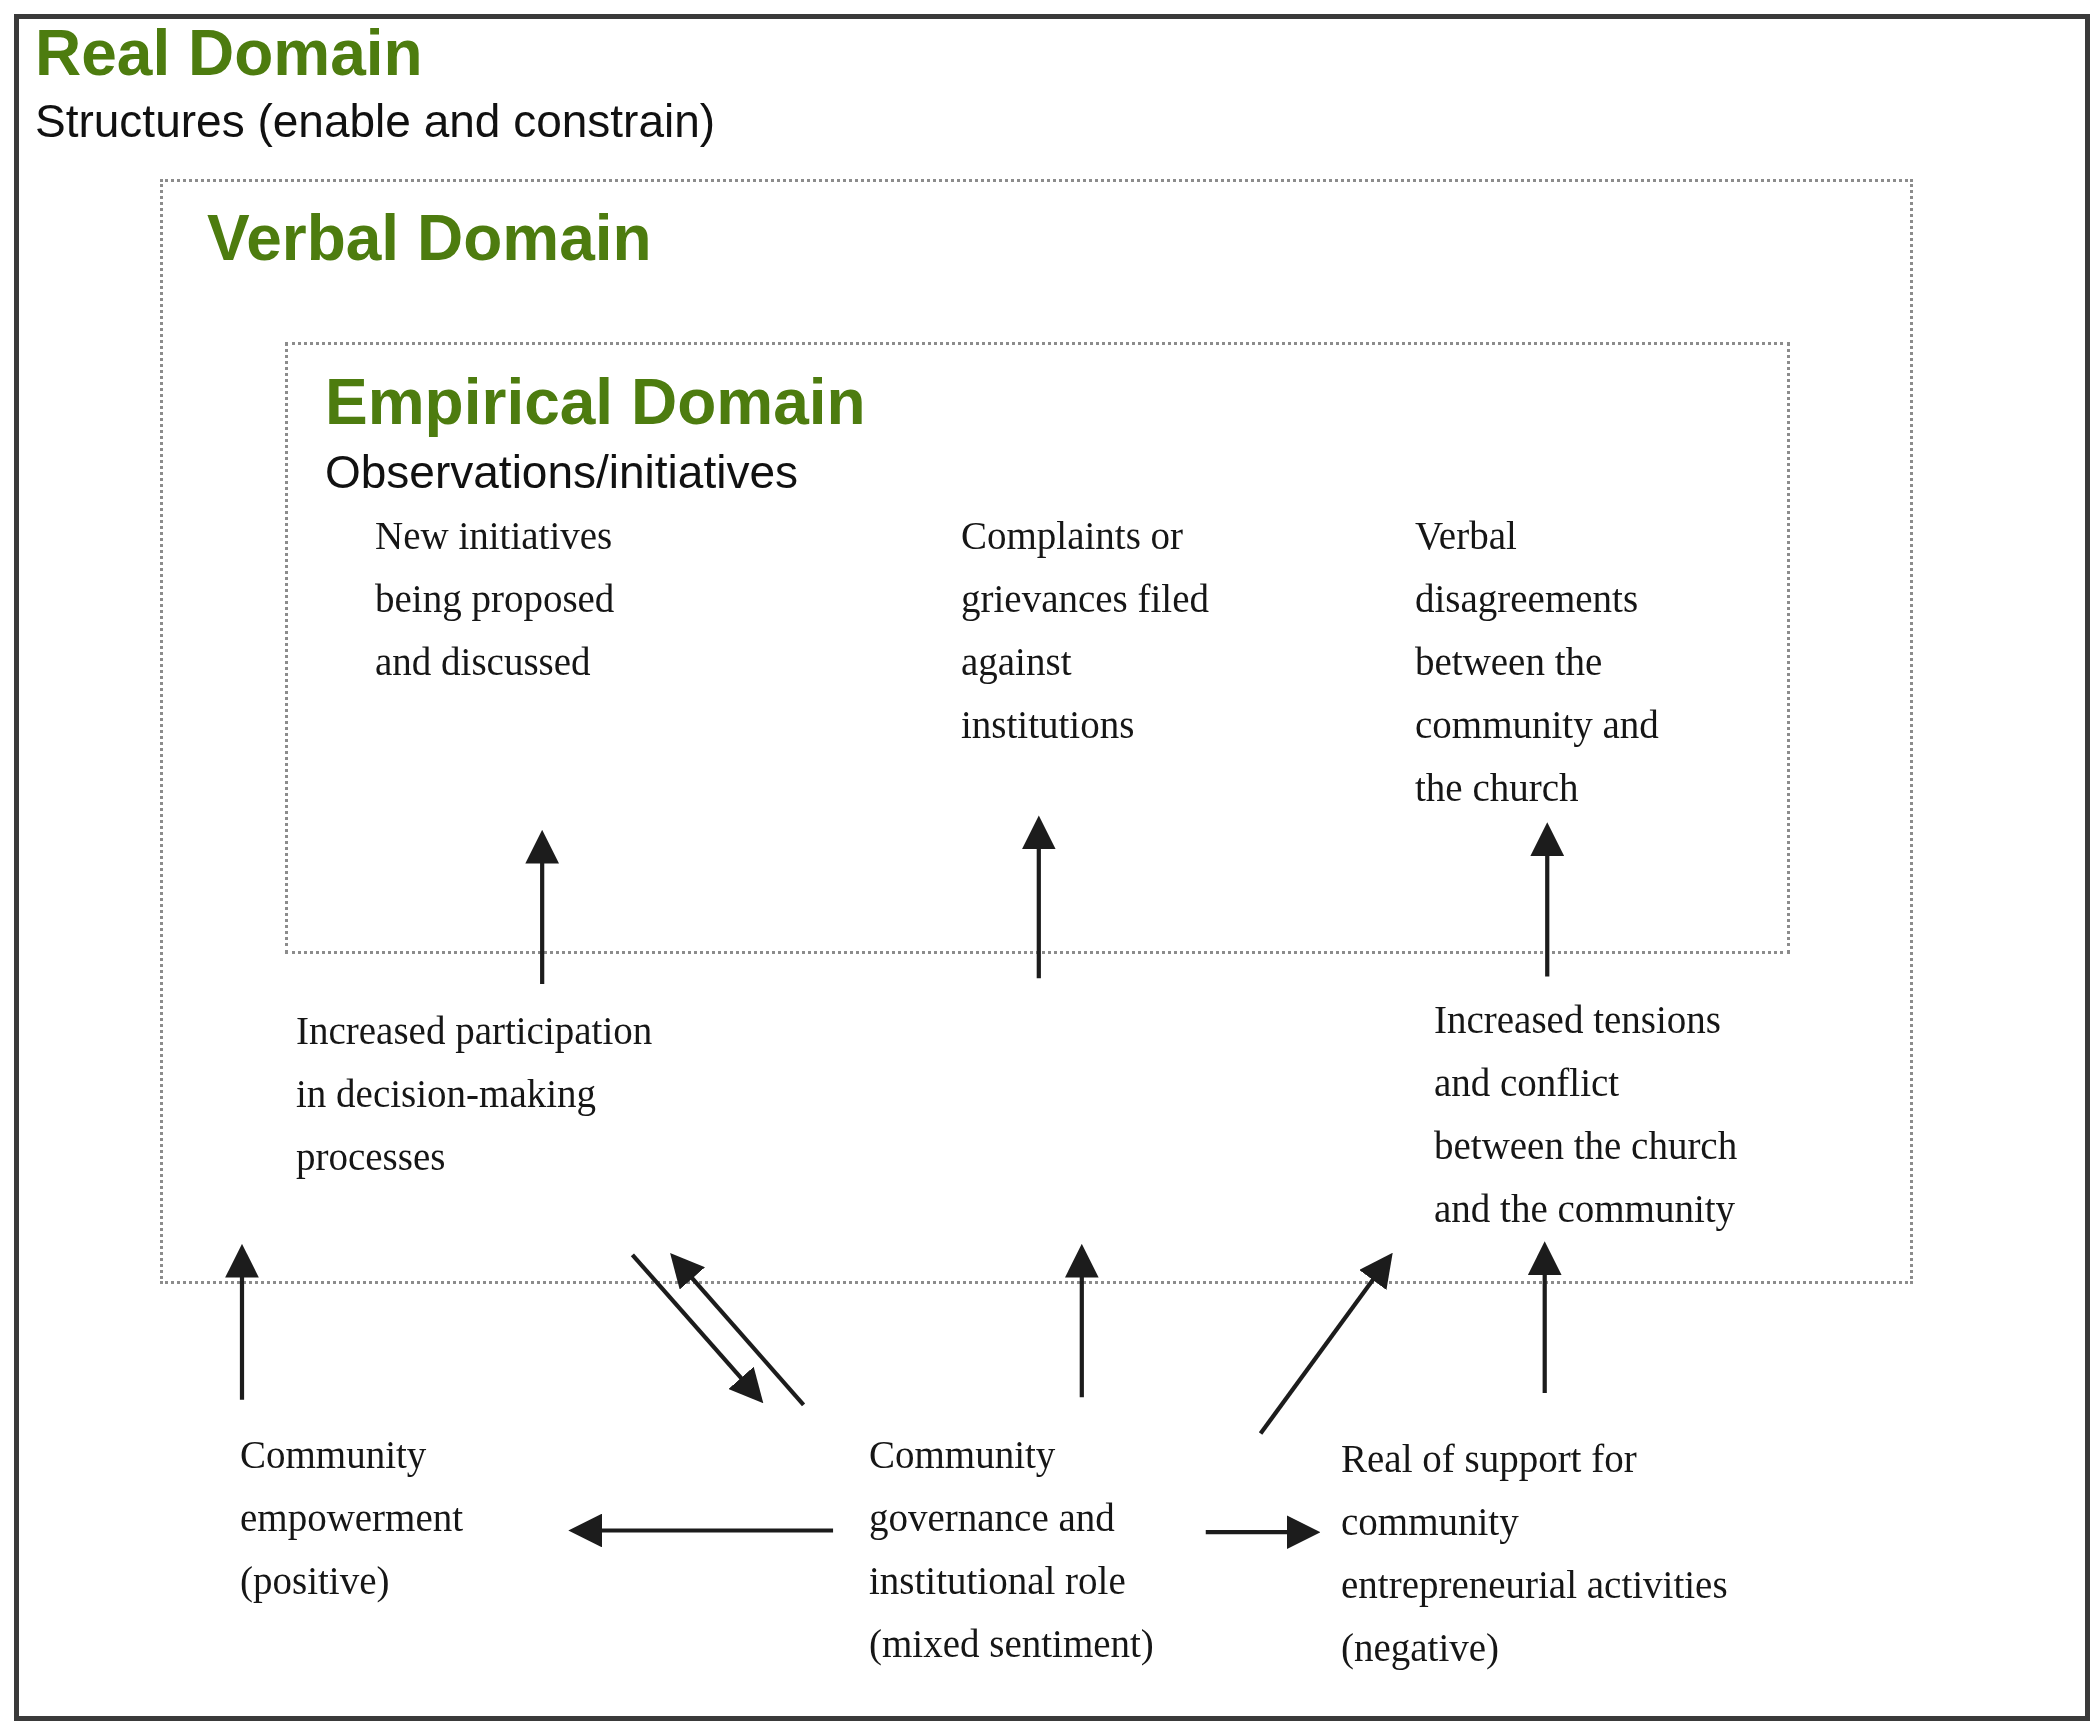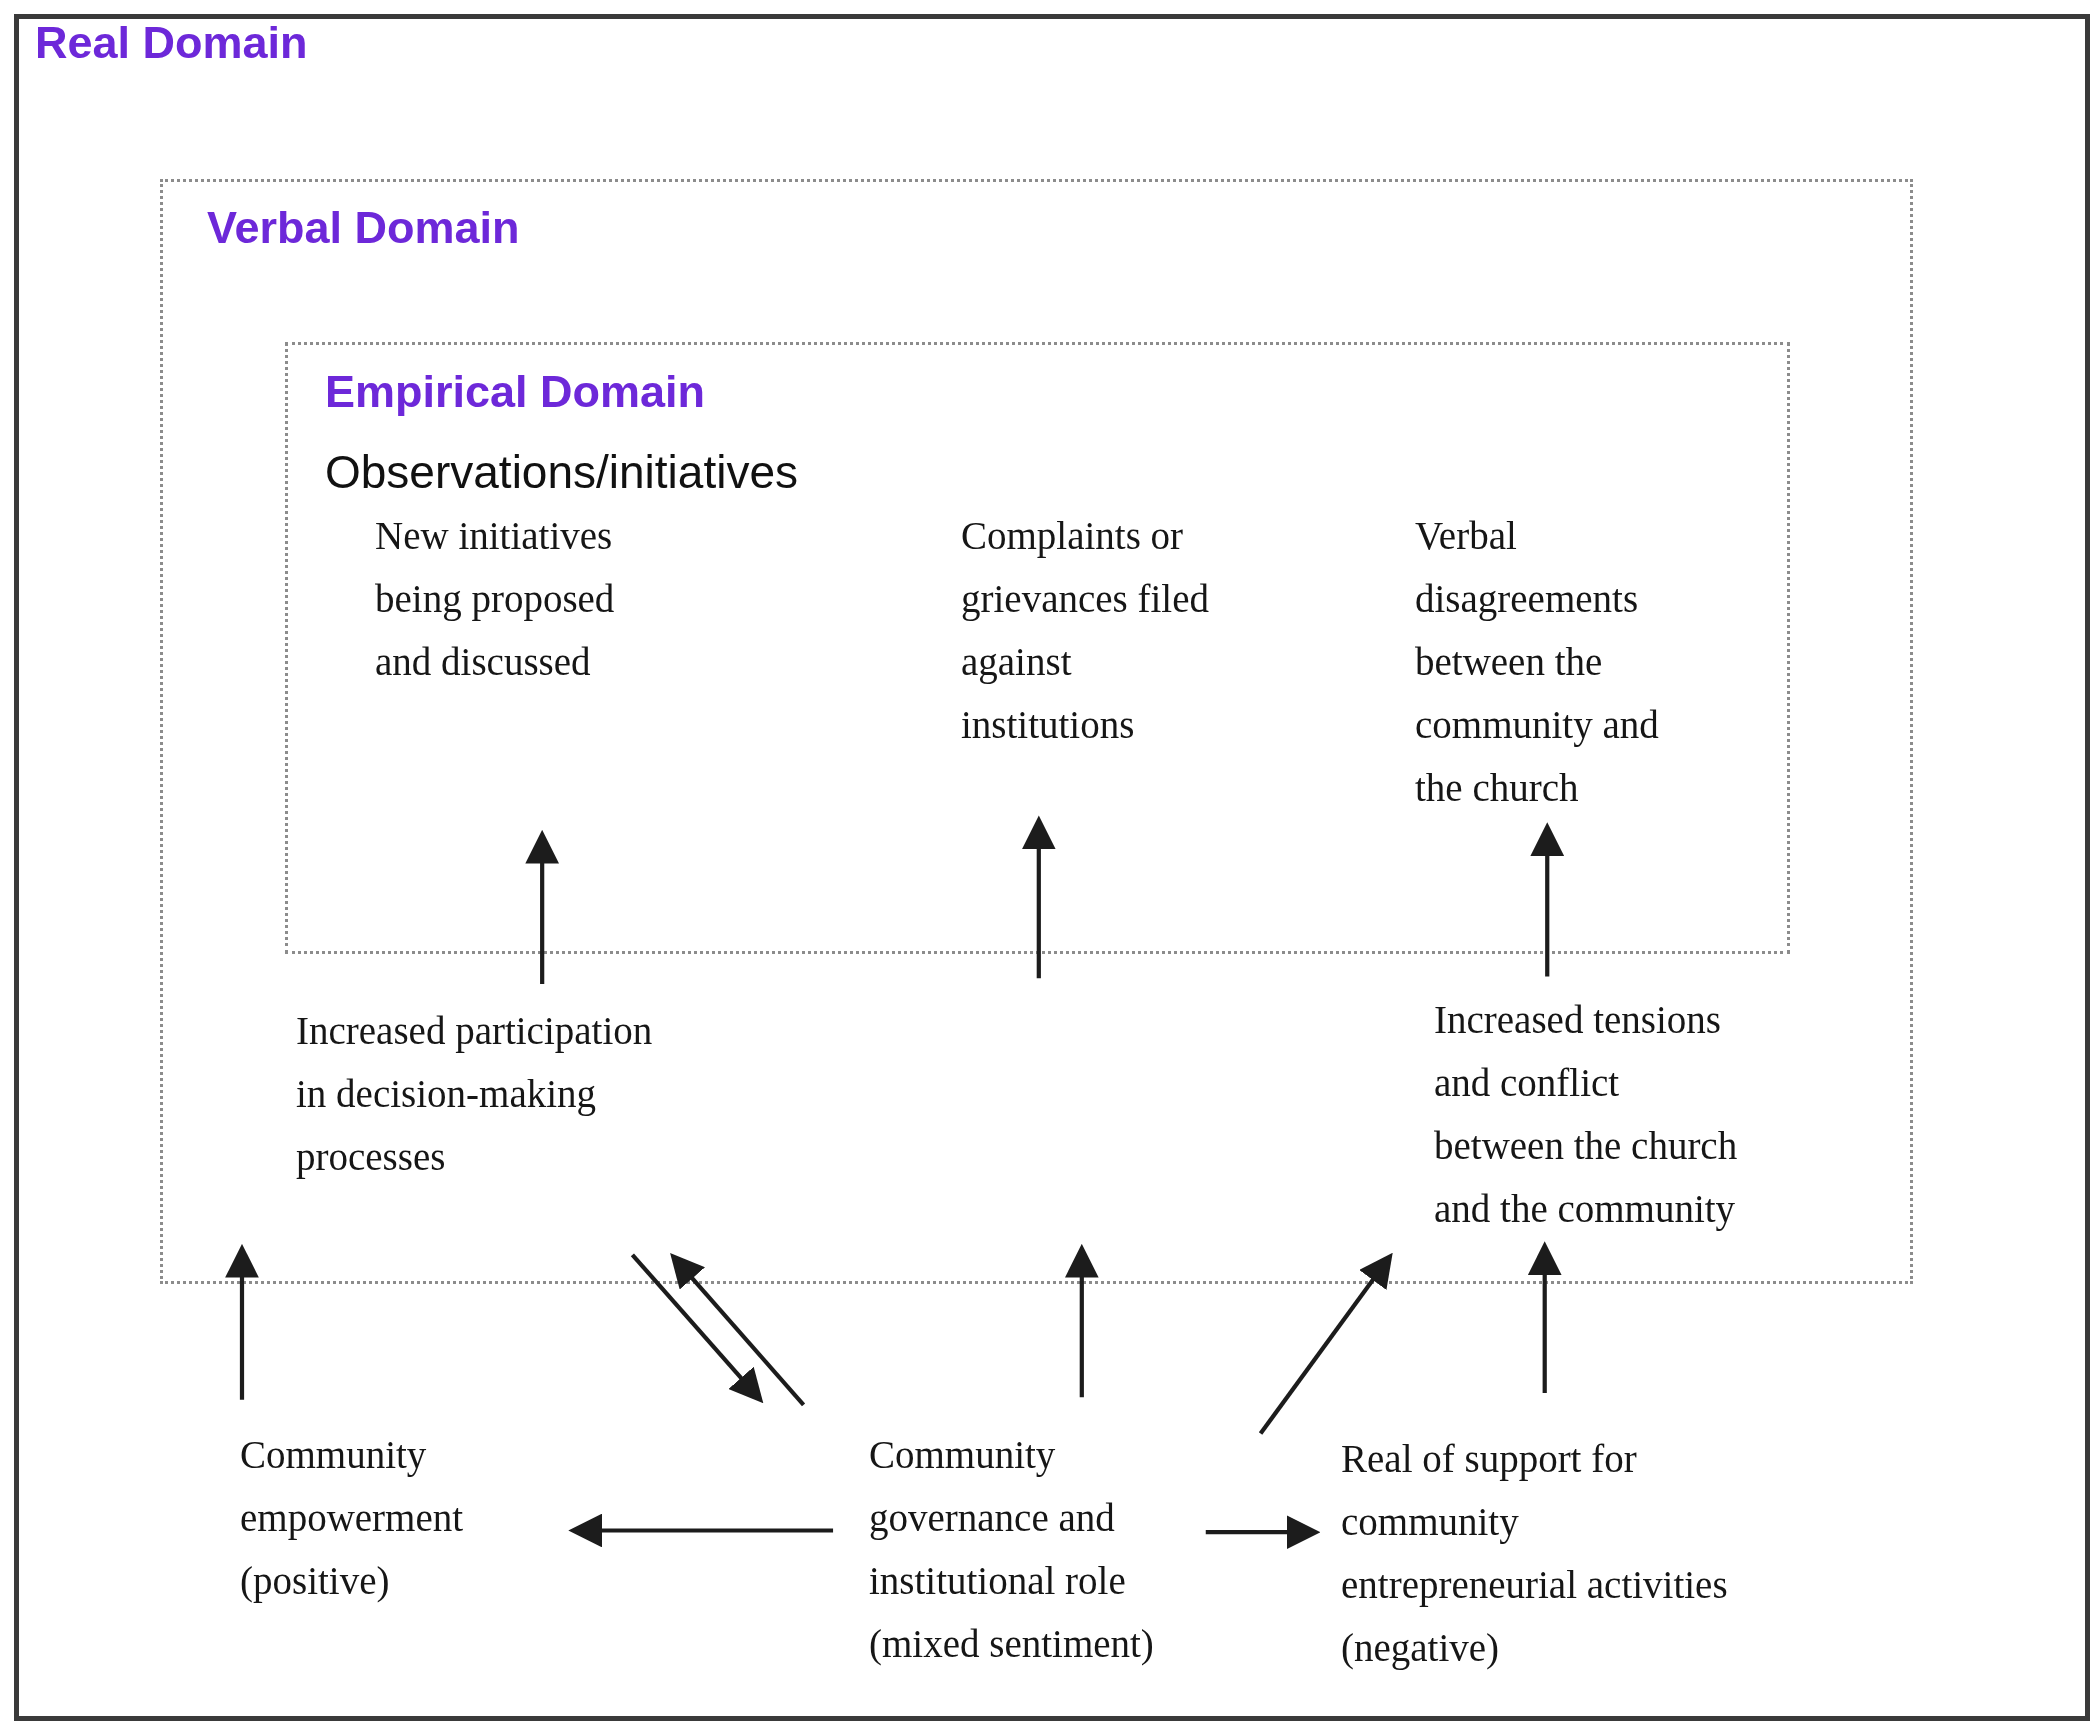--- a/index.html
+++ b/index.html
@@ -26,22 +26,22 @@
     position:absolute;
     border:3.4px dotted var(--dotted);
     background:transparent;
   }
   .box-actual{left:160px;top:179px;width:1747px;height:1099px;}
   .box-empirical{left:285px;top:342px;width:1499px;height:606px;}
   .dom-title{
     position:absolute;
     font-family:"Liberation Sans",sans-serif;
     font-weight:bold;
-    font-size:45px;line-height:1.08;
-    color:#6d28d9;
+    font-size:64px;line-height:1.08;
+    color:#4d7c0f;
     white-space:nowrap;
   }
   .dom-sub{
     position:absolute;
     font-family:"Liberation Sans",sans-serif;
     font-size:46px;line-height:1.1;
     color:#111;
     white-space:nowrap;
   }
   #t-real{left:35px;top:18.6px;}   #s-real{left:35px;top:96px;}
@@ -95,20 +95,21 @@
       <line x1="1283" y1="1657" x2="1283" y2="1483" marker-end="url(#ah)"></line>
       <line x1="1832" y1="1652" x2="1832" y2="1480" marker-end="url(#ah)"></line>
       <line x1="750" y1="1488" x2="900" y2="1658" marker-end="url(#ah)"></line>
       <line x1="953" y1="1666" x2="800" y2="1492" marker-end="url(#ah)"></line>
       <line x1="1495" y1="1700" x2="1647" y2="1492" marker-end="url(#ah)"></line>
       <line x1="988" y1="1815" x2="682" y2="1815" marker-end="url(#ah)"></line>
       <line x1="1430" y1="1817" x2="1558" y2="1817" marker-end="url(#ah)"></line>
     </svg>
 
   <div class="dom-title" id="t-real">Real Domain</div>
+  <div class="dom-sub" id="s-real">Structures (enable and constrain)</div>
 
   <div class="dom-title" id="t-actual">Verbal Domain</div>
 
   <div class="dom-title" id="t-emp">Empirical Domain</div>
   <div class="dom-sub" id="s-emp">Observations/initiatives</div>
 
   <div class="node" id="n-e1">New initiatives
 being proposed
 and discussed</div>
   <div class="node" id="n-e2">Complaints or

